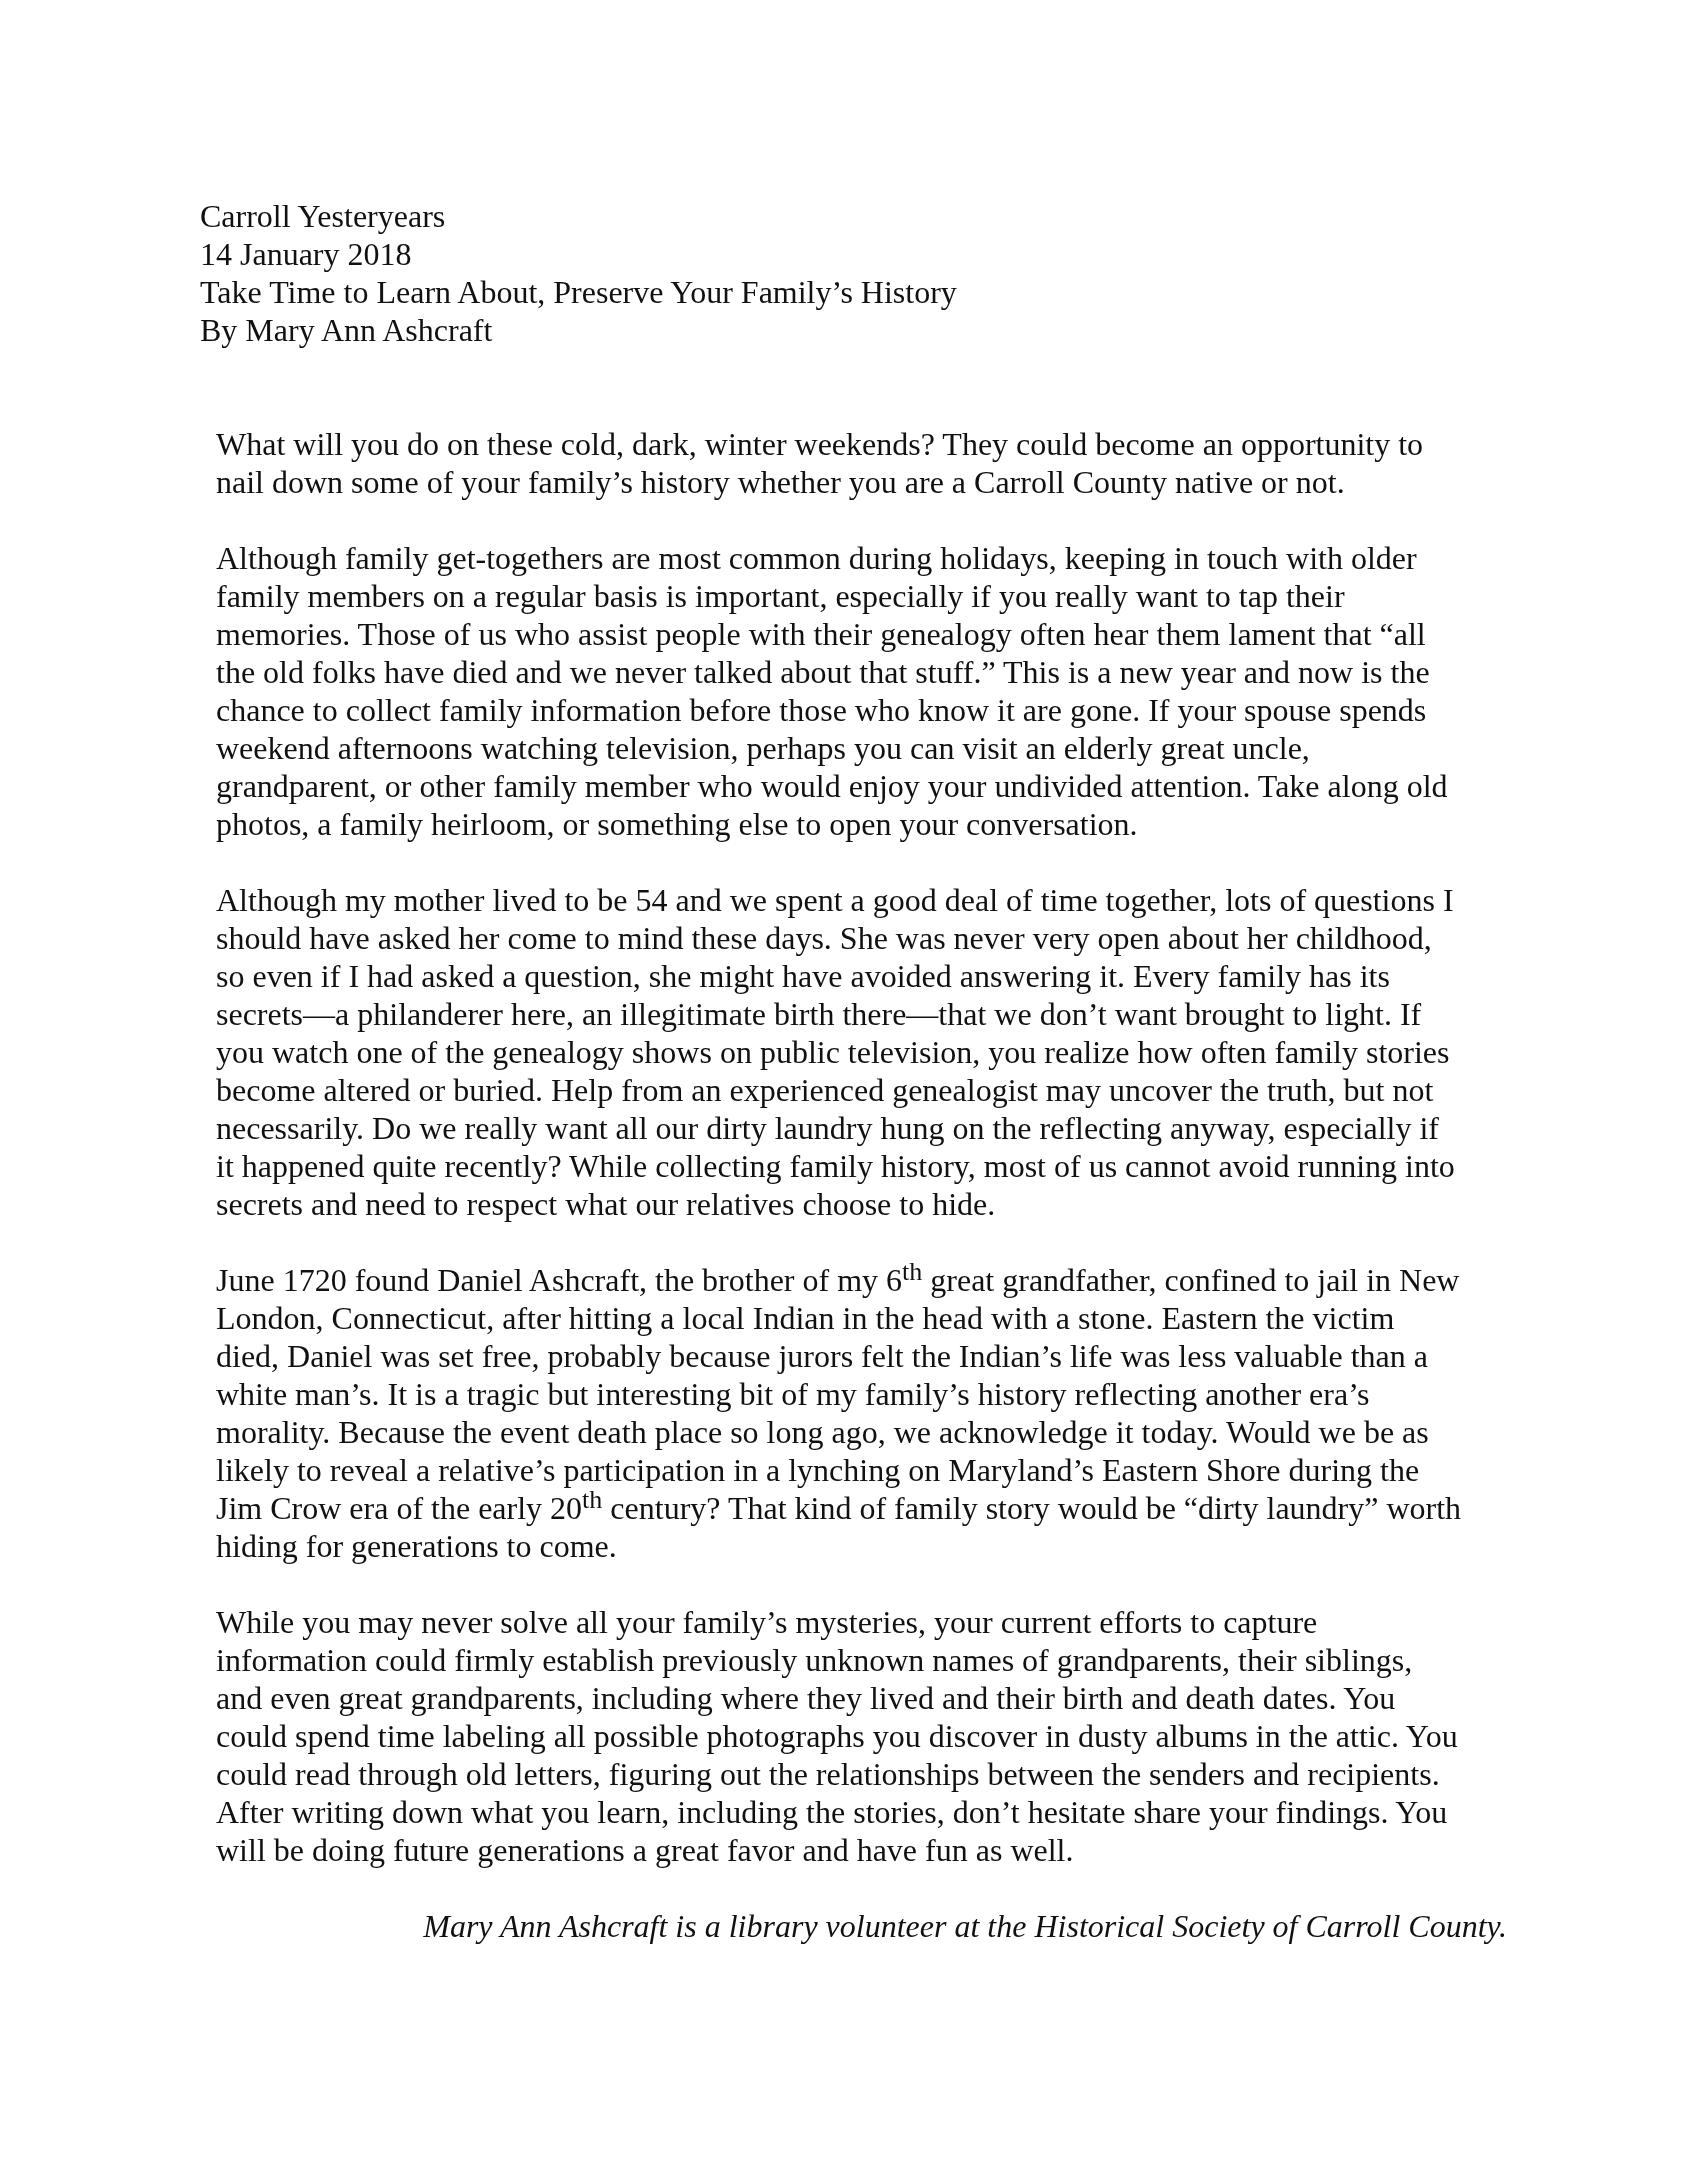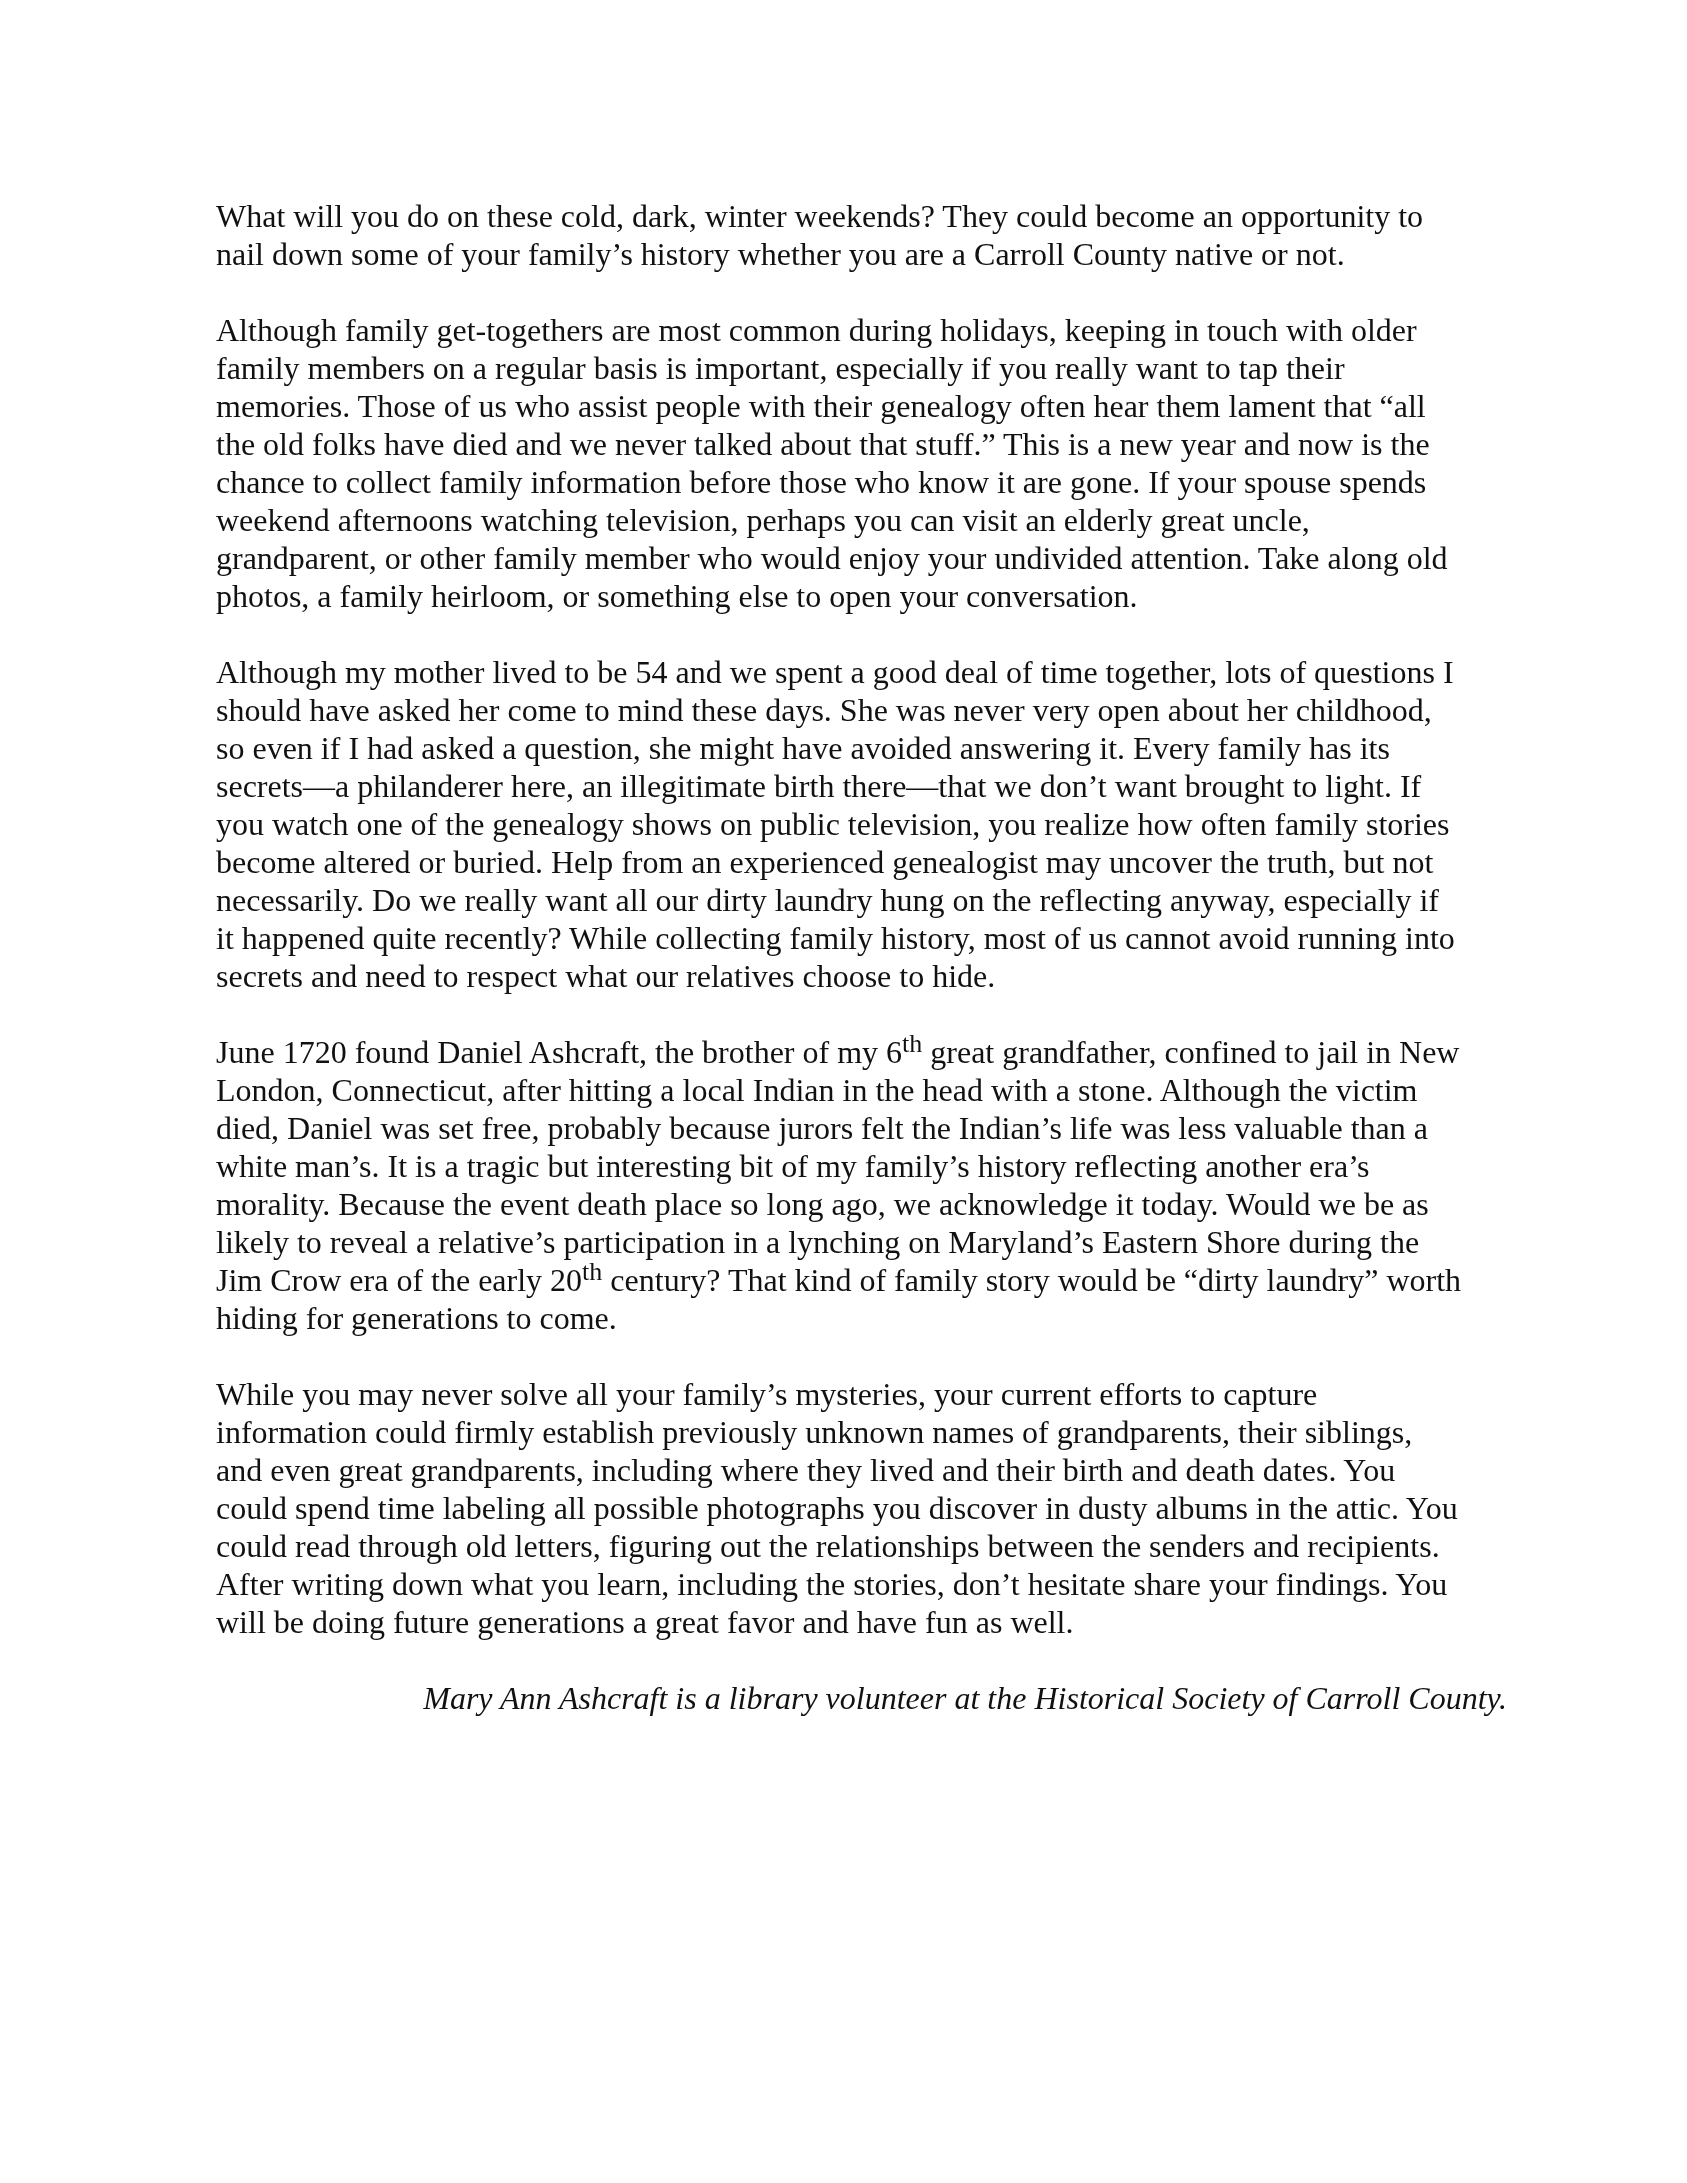--- a/index.html
+++ b/index.html
@@ -18,20 +18,26 @@
     .header { margin-bottom: 76px; }
     .para { margin: 0 0 38px 16px; }
     .para .ln { display: block; white-space: nowrap; }
     sup { font-size: 26px; line-height: 0; vertical-align: 11.2px; }
     .bio { font-style: italic; white-space: nowrap; text-align: right; }
   </style>
 </head>
 <body>
 
 <div class="page">
+  <div class="header">
+    <div class="header-line">Carroll Yesteryears</div>
+    <div class="header-line">14 January 2018</div>
+    <div class="header-line">Take Time to Learn About, Preserve Your Family’s History</div>
+    <div class="header-line">By Mary Ann Ashcraft</div>
+  </div>
 
   <div class="para">
     <span class="ln">What will you do on these cold, dark, winter weekends? They could become an opportunity to</span>
     <span class="ln">nail down some of your family’s history whether you are a Carroll County native or not.</span>
   </div>
 
   <div class="para">
     <span class="ln">Although family get-togethers are most common during holidays, keeping in touch with older</span>
     <span class="ln">family members on a regular basis is important, especially if you really want to tap their</span>
     <span class="ln">memories. Those of us who assist people with their genealogy often hear them lament that “all</span>
@@ -49,21 +55,21 @@
     <span class="ln">secrets—a philanderer here, an illegitimate birth there—that we don’t want brought to light. If</span>
     <span class="ln">you watch one of the genealogy shows on public television, you realize how often family stories</span>
     <span class="ln">become altered or buried. Help from an experienced genealogist may uncover the truth, but not</span>
     <span class="ln">necessarily. Do we really want all our dirty laundry hung on the reflecting anyway, especially if</span>
     <span class="ln">it happened quite recently? While collecting family history, most of us cannot avoid running into</span>
     <span class="ln">secrets and need to respect what our relatives choose to hide.</span>
   </div>
 
   <div class="para">
     <span class="ln"><span>June 1720 found Daniel Ashcraft, the brother of my 6</span><sup>th</sup><span> great grandfather, confined to jail in New</span></span>
-    <span class="ln">London, Connecticut, after hitting a local Indian in the head with a stone. Although the victim</span>
+    <span class="ln">London, Connecticut, after hitting a local Indian in the head with a stone. Eastern the victim</span>
     <span class="ln">died, Daniel was set free, probably because jurors felt the Indian’s life was less valuable than a</span>
     <span class="ln">white man’s. It is a tragic but interesting bit of my family’s history reflecting another era’s</span>
     <span class="ln">morality. Because the event death place so long ago, we acknowledge it today. Would we be as</span>
     <span class="ln">likely to reveal a relative’s participation in a lynching on Maryland’s Eastern Shore during the</span>
     <span class="ln"><span>Jim Crow era of the early 20</span><sup>th</sup><span> century? That kind of family story would be “dirty laundry” worth</span></span>
     <span class="ln">hiding for generations to come.</span>
   </div>
 
   <div class="para">
     <span class="ln">While you may never solve all your family’s mysteries, your current efforts to capture</span>

